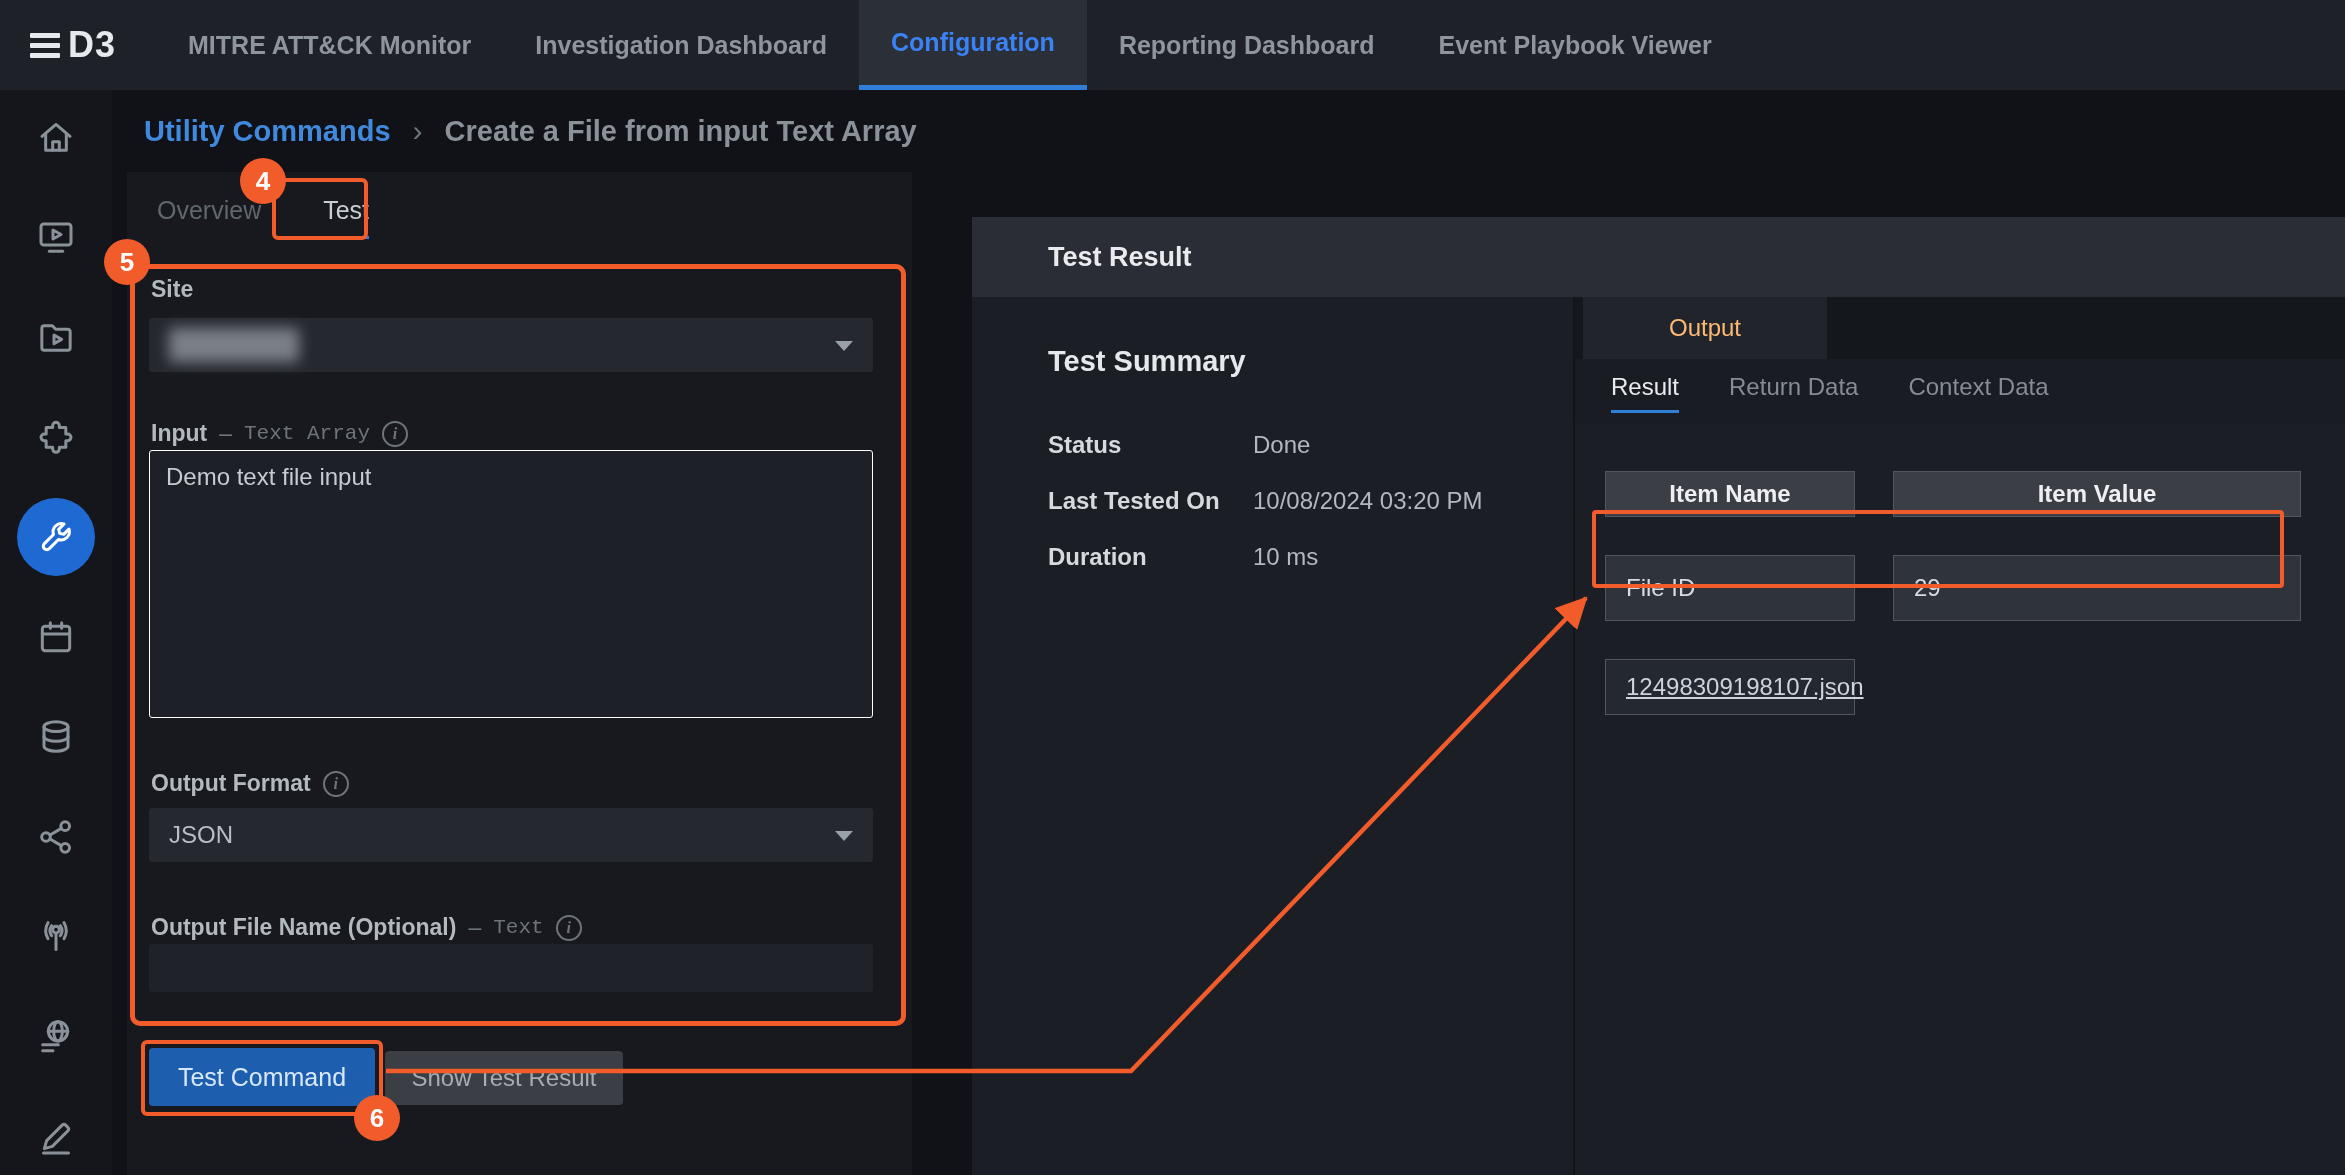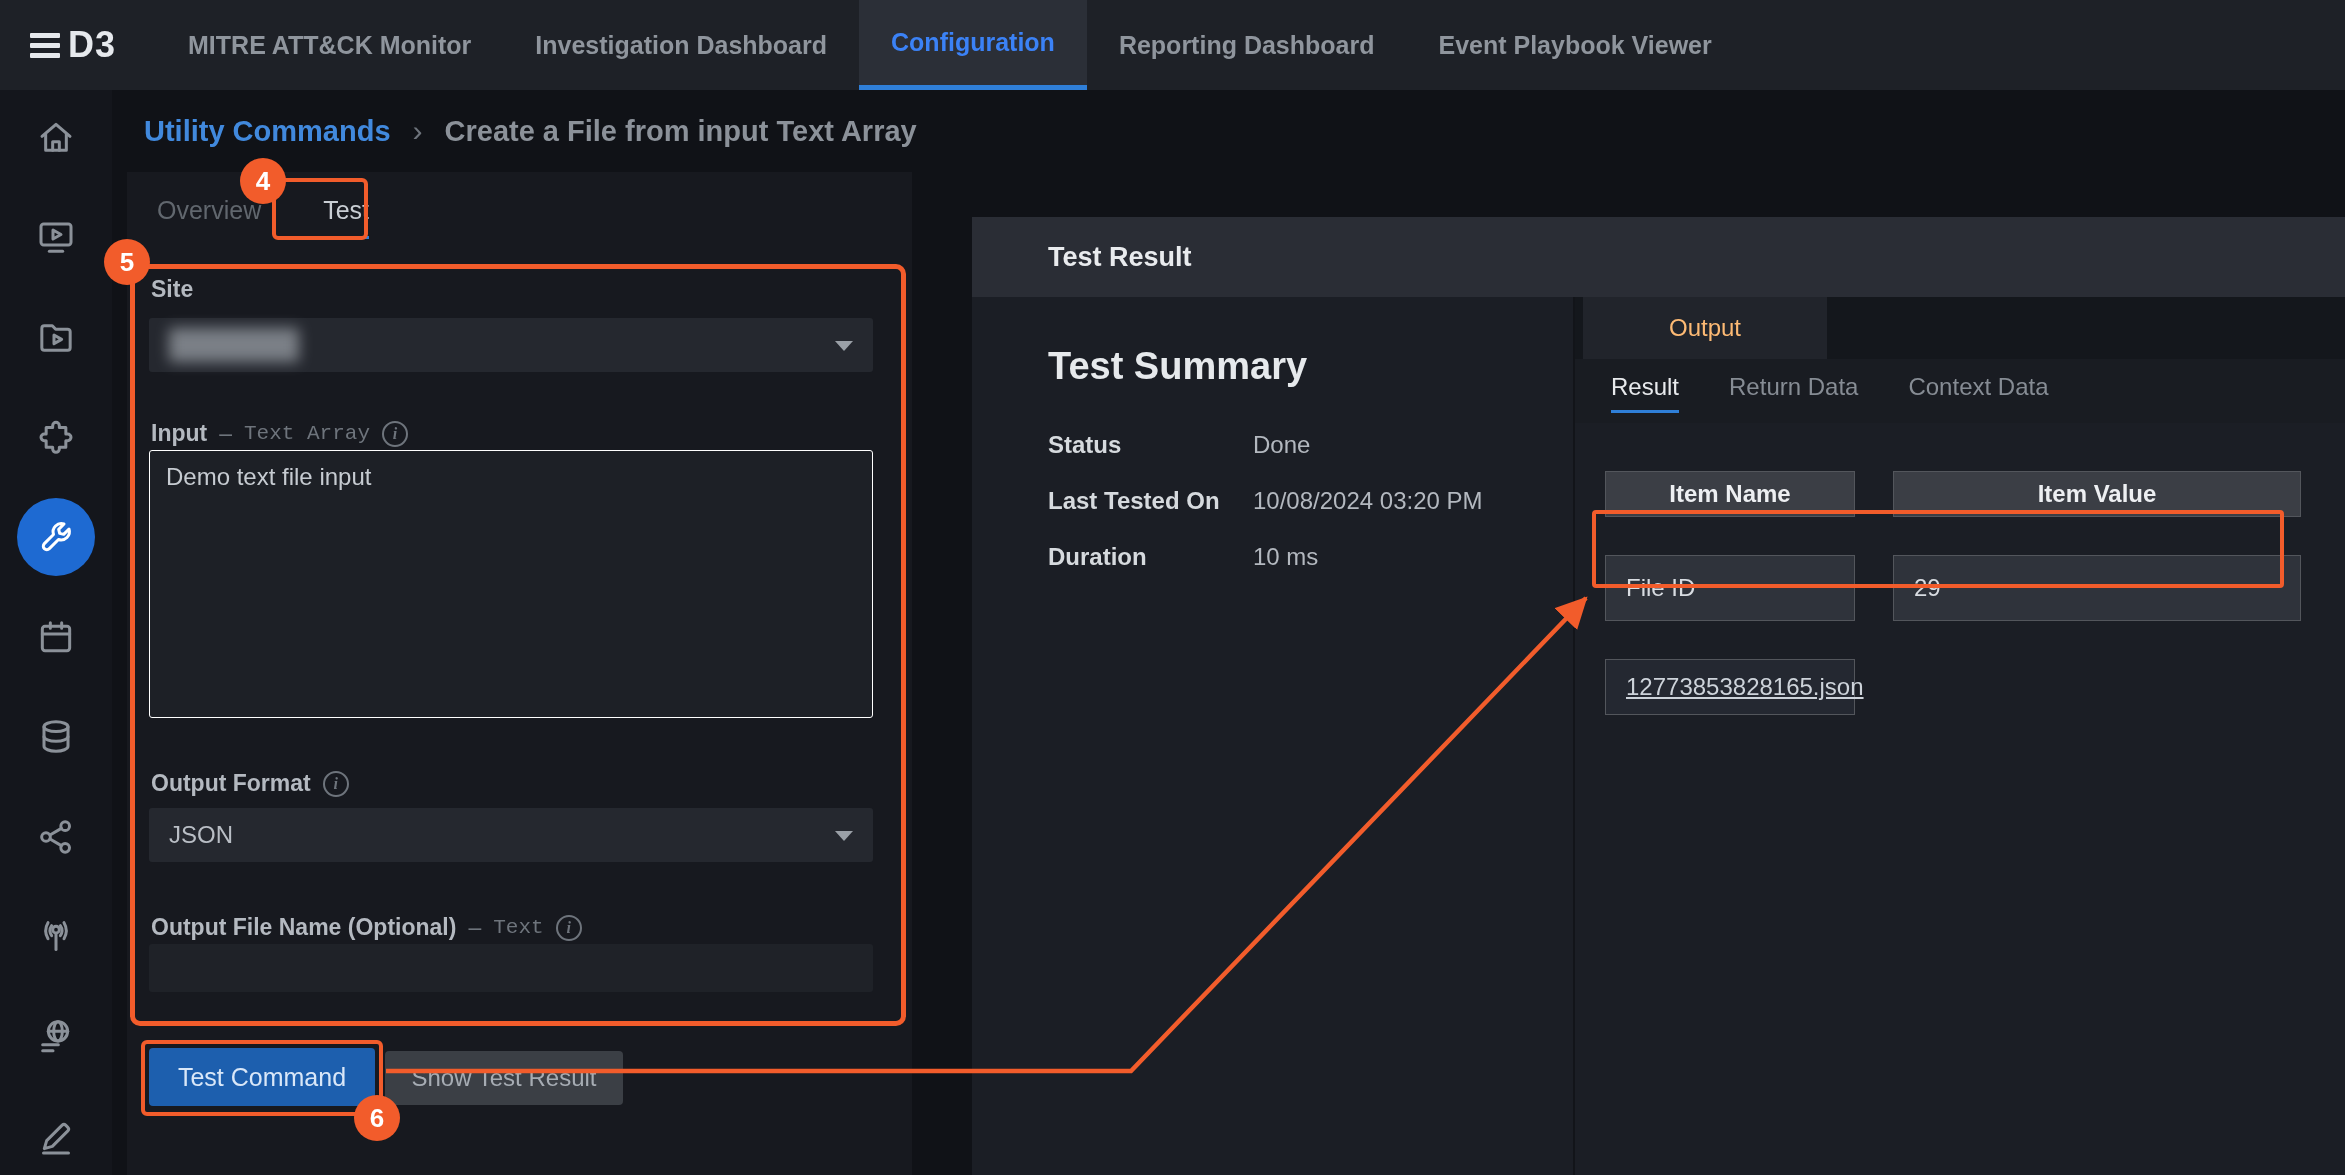--- a/index.html
+++ b/index.html
@@ -47,21 +47,21 @@
   .text-input { position:absolute; left:22px; top:772px; width:724px; height:48px; background:#1f2228; border-radius:3px; }
 
   .btn { position:absolute; display:flex; align-items:center; justify-content:center; border-radius:4px; font-size:25px; cursor:default; }
   .btn-primary { left:22px; top:876px; width:226px; height:58px; background:#1d5fae; color:#d9e7f8; }
   .btn-secondary { left:258px; top:879px; width:238px; height:54px; background:#3b3f45; color:#a6acb3; font-size:24px; }
 
   
   .right-panel { position:absolute; left:972px; top:217px; right:0; bottom:0; background:#1b1e25; }
   .rp-header { height:80px; background:#2a2d35; display:flex; align-items:center; padding-left:76px; font-size:27px; font-weight:bold; color:#e9ebee; }
   .summary { position:absolute; left:76px; top:128px; width:470px; }
-  .summary-title { font-size:38px; font-weight:bold; color:#e6e9ec; }
+  .summary-title { font-size:29px; font-weight:bold; color:#e6e9ec; }
   .summary-rows { position:absolute; left:76px; top:214px; display:grid; grid-template-columns:205px auto; row-gap:28px; font-size:24px; }
   .sum-label { font-weight:bold; color:#d6dade; }
   .sum-value { color:#b3b8bf; }
 
   .output-col { position:absolute; left:601px; top:80px; right:0; bottom:0; border-left:2px solid #121419; }
   .out-tabstrip { height:62px; background:#14171c; display:flex; }
   .out-tab { width:244px; margin-left:8px; background:#21242b; color:#fdba74; font-size:24px; display:flex; align-items:center; justify-content:center; }
   .sub-tabs { height:64px; background:#191c22; display:flex; align-items:center; padding-left:36px; gap:50px; font-size:24px; }
   .sub-tab { color:#868c94; position:relative; padding-bottom:8px; }
   .sub-tab.active { color:#e8eaed; }
@@ -256,21 +256,21 @@
         <div class="sub-tab">Return Data</div>
         <div class="sub-tab">Context Data</div>
       </div>
 
       <div class="result-table">
         <div class="cell th">Item Name</div>
         <div class="cell th">Item Value</div>
         <div class="cell r1">File ID</div>
         <div class="cell r1">29</div>
         <div class="cell r2">
-          <span class="file-link">12773853828165.json</span>
+          <span class="file-link">12498309198107.json</span>
         </div>
       </div>
     </div>
   </div>
 
   <div class="ann-rect" style="left:272px; top:178px; width:96px; height:62px;"></div>
   <div class="ann-rect" style="left:130px; top:264px; width:776px; height:762px; border-radius:10px; border-width:5px;"></div>
   <div class="ann-rect" style="left:141px; top:1040px; width:242px; height:76px;"></div>
   <div class="ann-rect" style="left:1592px; top:510px; width:692px; height:78px; border-radius:4px;"></div>
 

